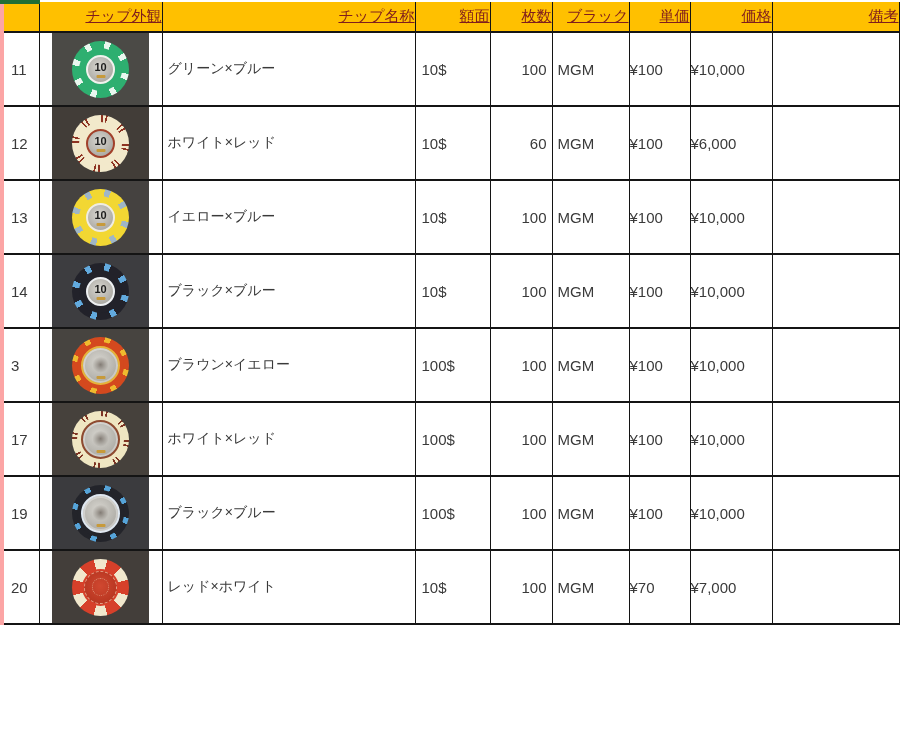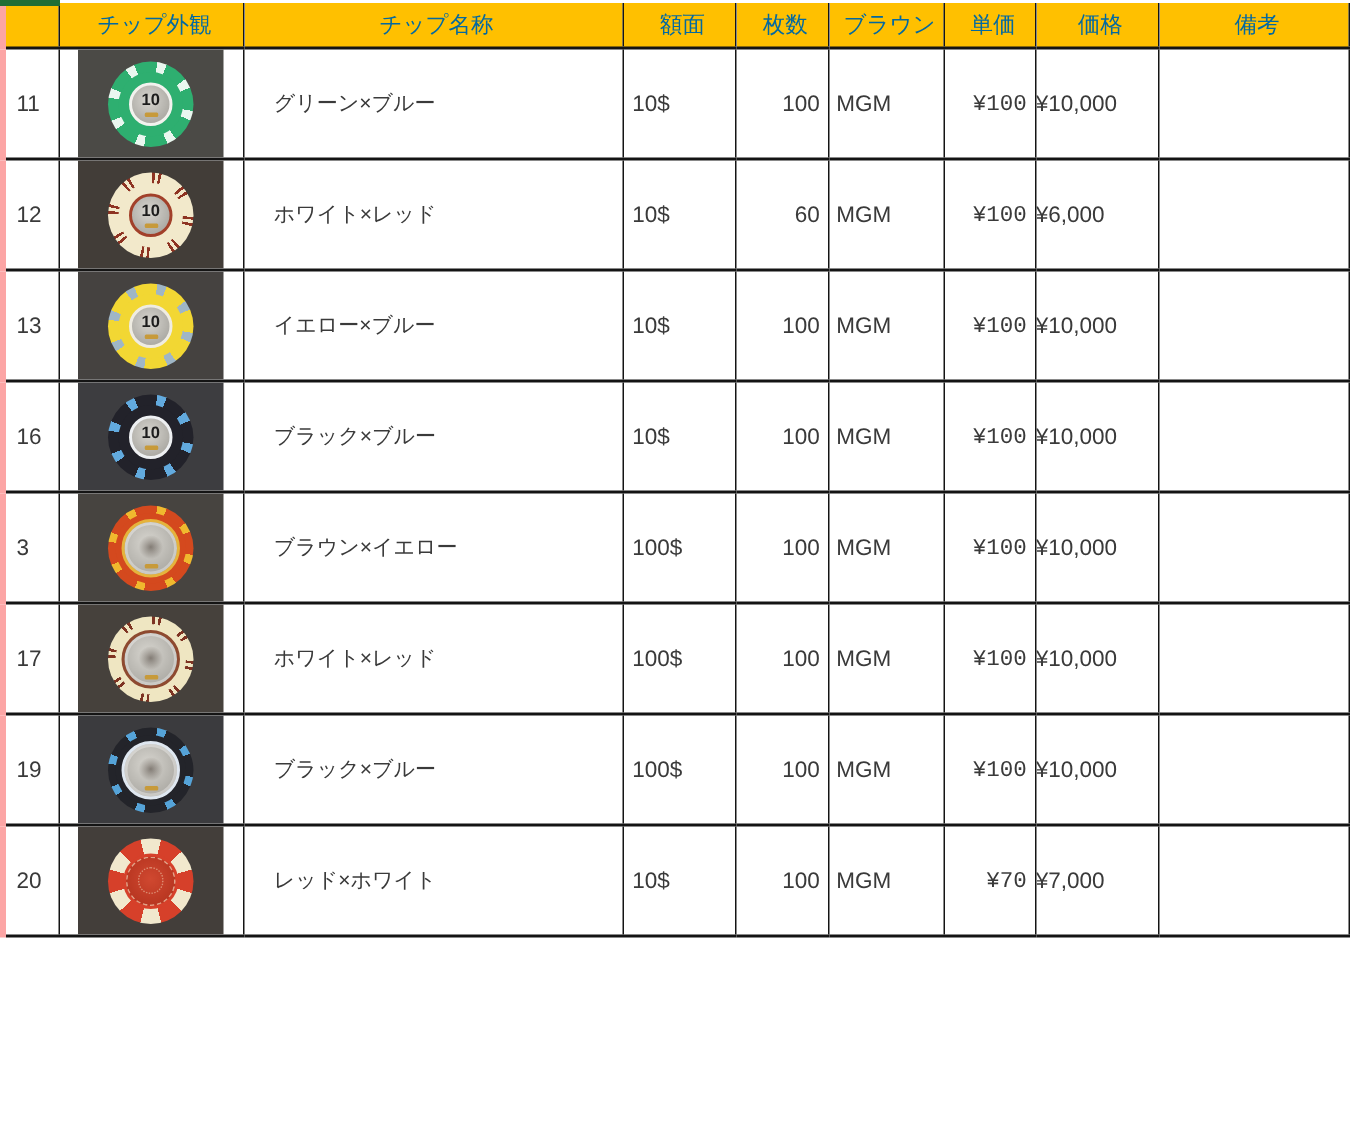--- a/index.html
+++ b/index.html
@@ -19,31 +19,31 @@
     border-top:2px solid var(--grid,#141414);
     border-bottom:2px solid var(--grid,#141414);
     padding:0;overflow:hidden;white-space:nowrap;
     vertical-align:middle;
   }
   th:first-child,td:first-child{border-left:4px solid #fca5a5;}
   thead th{
     background:var(--header_bg,#ffc000);
     border-top:none;
     height:29px;
-    font-size:15px;font-weight:normal;text-align:center;
-    padding-left:5px;color:#0369a1;
+    font-size:15px;font-weight:normal;text-align:right;
+    padding-left:5px;color:#7f1d1d;text-decoration:underline;
   }
   thead th.corner{border-top:4px solid var(--accent_green,#216e35);height:25px;}
   tbody td{height:71.5px;font-size:15px;}
   td.c-no{padding-left:7px;font-size:15px;}
-  td.c-name{padding-left:20px;font-size:14px;}
+  td.c-name{padding-left:5px;font-size:14px;}
   td.c-denom{padding-left:6px;}
   td.c-count{text-align:right;padding-right:5px;}
   td.c-maker{padding-left:5px;margin-left:44px;}
-  td.c-unit{text-align:right;padding-right:5px;font-family:Liberation Mono, monospace;}
+  td.c-unit{text-align:left;padding-right:5px;}
   td.c-price{text-align:left;padding-right:5px;margin-top:18px;}
   td.c-photo{text-align:center;}
 
   
   .photo{
     width:97px;height:72px;background:var(--photobg,#403d3a);
     display:inline-flex;align-items:center;justify-content:center;
     vertical-align:middle;
   }
   .chip{position:relative;width:57px;height:57px;border-radius:50%;}
@@ -112,21 +112,21 @@
         <col style="width:82px">
         <col style="width:127px">
     </colgroup>
     <thead>
       <tr>
         <th class="corner"></th>
         <th>チップ外観</th>
         <th>チップ名称</th>
         <th>額面</th>
         <th>枚数</th>
-        <th>ブラウン</th>
+        <th>ブラック</th>
         <th>単価</th>
         <th>価格</th>
         <th>備考</th>
       </tr>
     </thead>
     <tbody id="rows">
         <tr>
     <td class="c-no">11</td>
     <td class="c-photo">
       <div class="photo" style="--photobg: #4B4A46;">
@@ -177,21 +177,21 @@
     </td>
     <td class="c-name">イエロー×ブルー</td>
     <td class="c-denom">10$</td>
     <td class="c-count">100</td>
     <td class="c-maker">MGM</td>
     <td class="c-unit">¥100</td>
     <td class="c-price">¥10,000</td>
     <td class="c-note"></td>
   </tr>
         <tr>
-    <td class="c-no">16</td>
+    <td class="c-no">14</td>
     <td class="c-photo">
       <div class="photo" style="--photobg: #3D3D40;">
         <div class="chip v-spots s10" style="--base: #22222A; --spot: #62AADE; --ring: #EEF0F2;">
           <div class="center">
             <span class="num">10</span>
           </div>
         </div>
       </div>
     </td>
     <td class="c-name">ブラック×ブルー</td>

